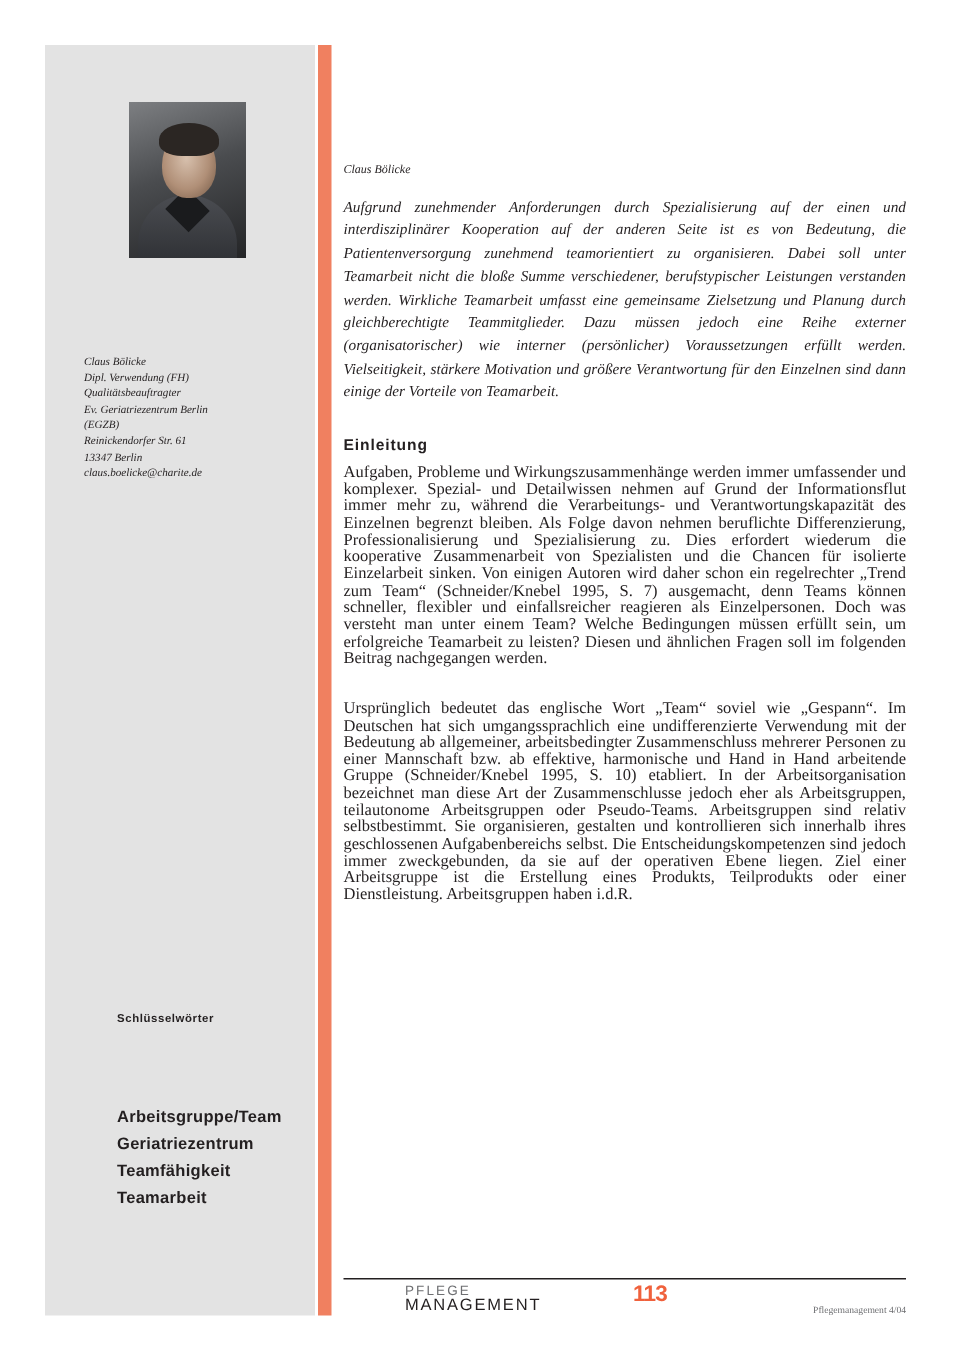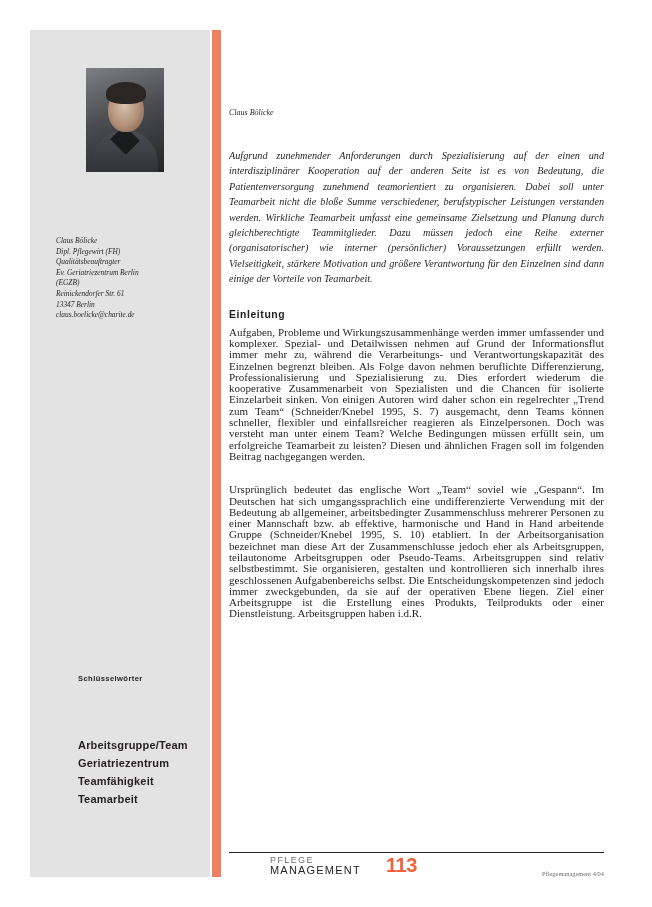--- a/index.html
+++ b/index.html
@@ -147,21 +147,21 @@
 
   .byline {
     margin-top: 30px;
     font-family: "Liberation Serif", serif;
     font-style: italic;
     font-size: 8px;
     color: #231f20;
   }
 
   .abstract {
-    margin-top: 31px;
+    margin-top: 14px;
     font-family: "Liberation Serif", serif;
     font-style: italic;
     font-size: 10.2px;
     line-height: 15.4px;
     text-align: justify;
     color: #231f20;
     width: 375px;
   }
 
   .section {
@@ -212,25 +212,25 @@
     line-height: 11px;
   }
   .brand .line2 {
     color: #231f20;
     font-size: 11px;
     letter-spacing: 1.2px;
     margin-top: -1px;
   }
   .page-number {
     position: absolute;
-    left: 157px;
+    left: 193px;
     top: 2px;
     font-family: "Liberation Sans", sans-serif;
     font-weight: bold;
-    font-size: 20px;
+    font-size: 15px;
     color: #f0613c;
     letter-spacing: -0.5px;
   }
   .issue {
     position: absolute;
     right: 0;
     top: 18px;
     font-family: "Liberation Serif", serif;
     font-size: 6.4px;
     color: #6e6f72;
@@ -245,21 +245,21 @@
 
   <div class="photo">
     <div class="body"></div>
     <div class="collar"></div>
     <div class="face"></div>
     <div class="hair"></div>
   </div>
 
   <div class="author-block">
     <div>Claus Bölicke</div>
-    <div>Dipl. Pflegewirt (FH)</div>
+    <div>Dipl. Verwendung (FH)</div>
     <div>Qualitätsbeauftragter</div>
     <div>Ev. Geriatriezentrum Berlin</div>
     <div>(EGZB)</div>
     <div>Reinickendorfer Str. 61</div>
     <div>13347 Berlin</div>
     <div>claus.boelicke@charite.de</div>
   </div>
 
   <div class="keywords-title">Schlüsselwörter</div>
 

